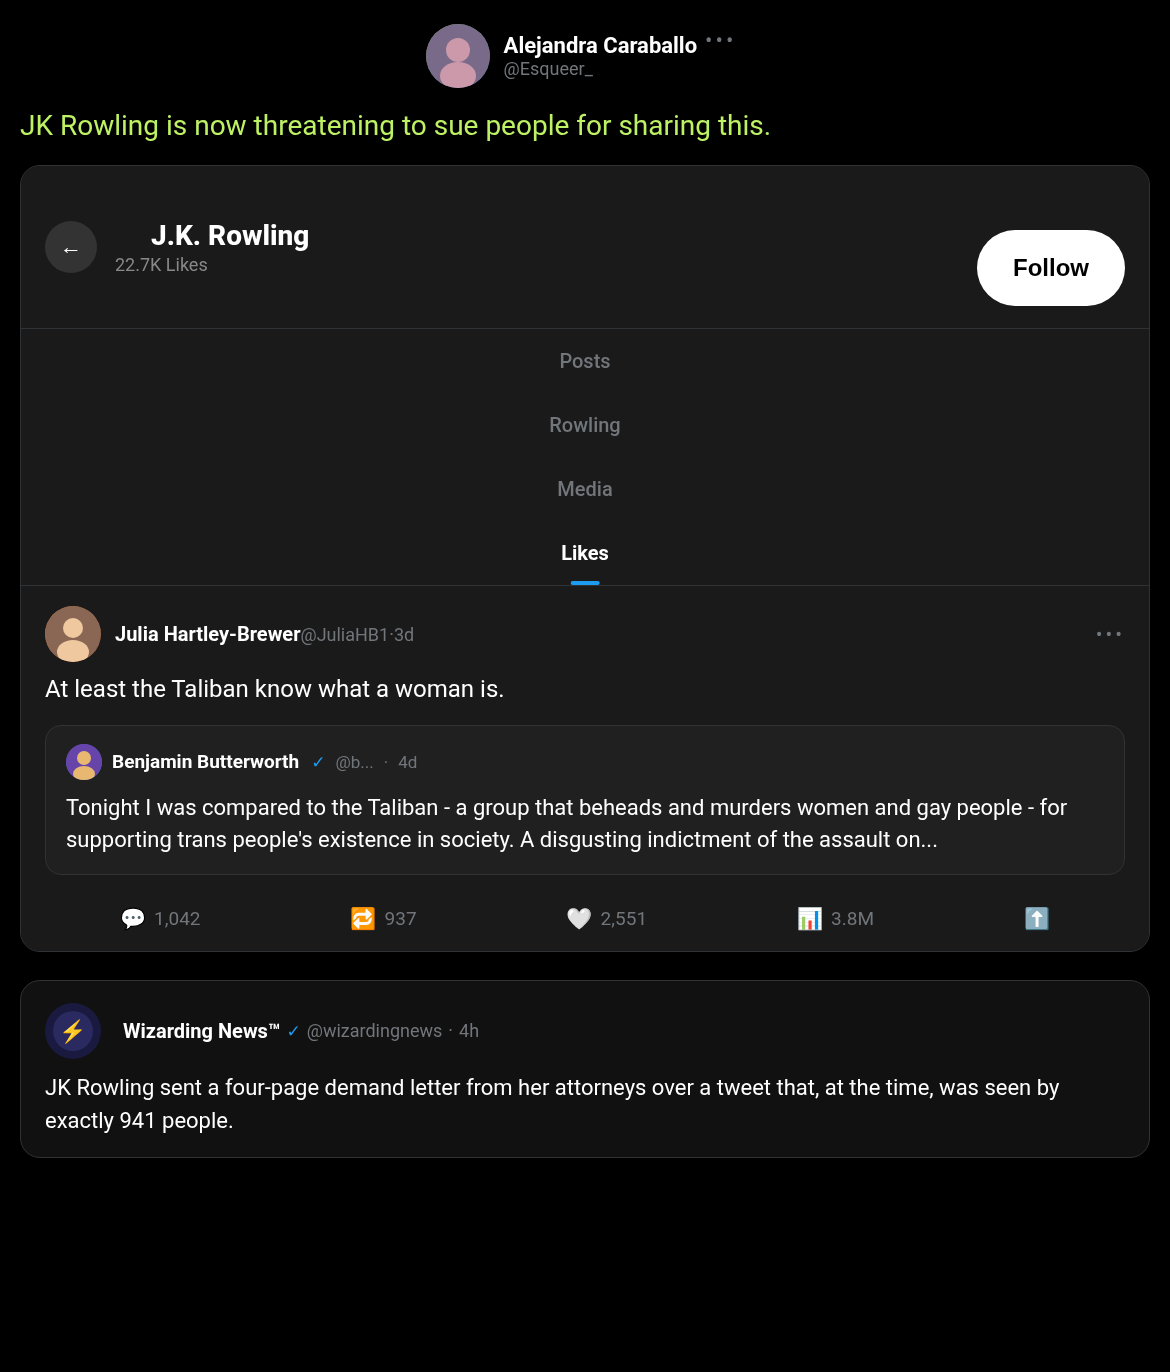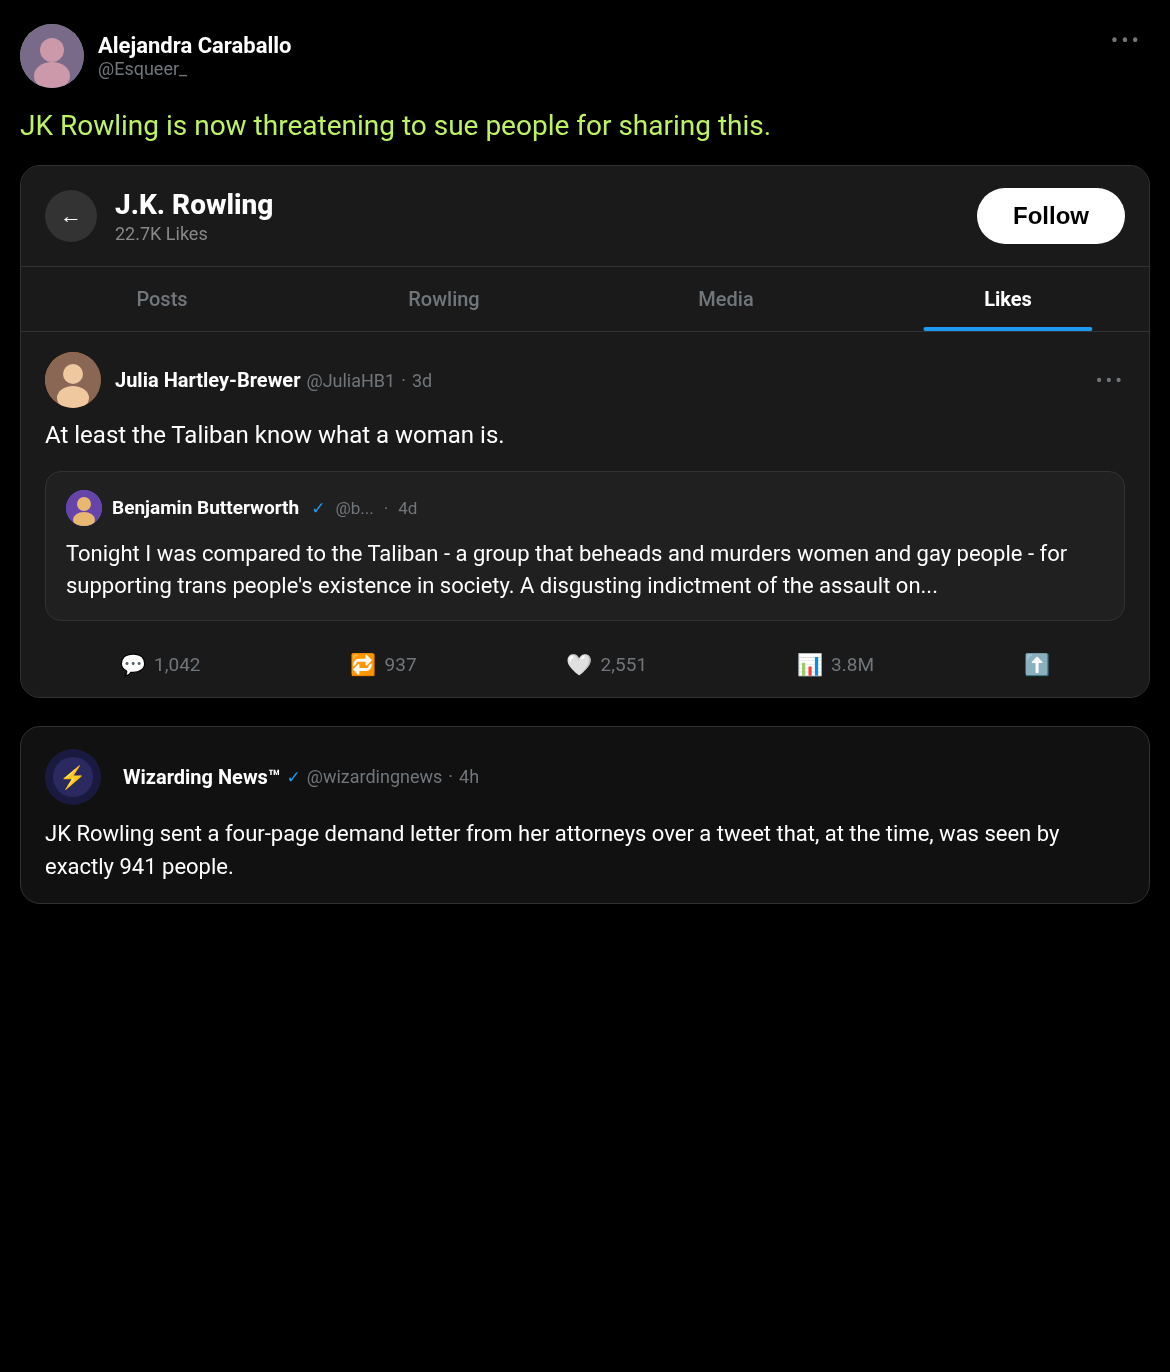--- a/index.html
+++ b/index.html
@@ -38,21 +38,21 @@
       color: #fff;
     }
     .author-info { display: flex; flex-direction: column; }
     .author-name { font-weight: 700; font-size: 22px; color: #fff; }
     .author-handle { font-size: 18px; color: #71767b; }
 
     
     .tweet-top-row {
       display: flex;
       align-items: flex-start;
-      justify-content: space-between;
+      justify-content: center;
     }
     .more-icon {
       color: #71767b;
       font-size: 22px;
       cursor: pointer;
       padding: 4px 8px;
       letter-spacing: 3px;
     }
 
     
@@ -96,41 +96,43 @@
       align-items: center;
       justify-content: center;
       cursor: pointer;
       flex-shrink: 0;
     }
     .back-arrow {
       font-size: 22px;
       color: #fff;
     }
     .jk-name-block { display: flex; flex-direction: column; }
-    .jk-name { font-size: 28px; font-weight: 800; color: #fff; }
+    .jk-name { font-size: 28px; font-weight: 800; color: #fff; margin-left: 36px; }
     .jk-likes { font-size: 18px; color: #888; margin-top: 2px; }
     .follow-btn {
       background: #fff;
       color: #000;
       border: none;
       border-radius: 40px;
-      padding: 14px 36px;
+      padding: 24px 36px;
       font-size: 24px;
       font-weight: 800;
       cursor: pointer;
+      margin-top: 42px;
     }
 
     
     .tabs-row {
       display: flex;
       align-items: center;
       justify-content: space-around;
       background: #1a1a1a;
       border-bottom: 1px solid #2f3336;
       padding: 0;
+      flex-direction: column;
     }
     .tab {
       flex: 1;
       text-align: center;
       padding: 20px 0;
       font-size: 20px;
       color: #71767b;
       cursor: pointer;
       position: relative;
       font-weight: 500;
@@ -177,21 +179,20 @@
       display: flex;
       align-items: center;
       justify-content: center;
       font-size: 22px;
       color: #fff;
     }
     .inner-author-details { display: flex; flex-direction: column; }
     .inner-author-name-row {
       display: flex;
       align-items: center;
-      gap: 6px;
       flex-wrap: wrap;
     }
     .inner-author-name { font-weight: 700; font-size: 20px; color: #fff; }
     .inner-author-handle { font-size: 18px; color: #71767b; }
     .inner-tweet-time { font-size: 18px; color: #71767b; }
     .inner-tweet-dot { color: #71767b; font-size: 18px; }
     .inner-tweet-more { color: #71767b; font-size: 20px; letter-spacing: 3px; margin-left: auto; }
 
     .inner-tweet-text {
       font-size: 24px;

